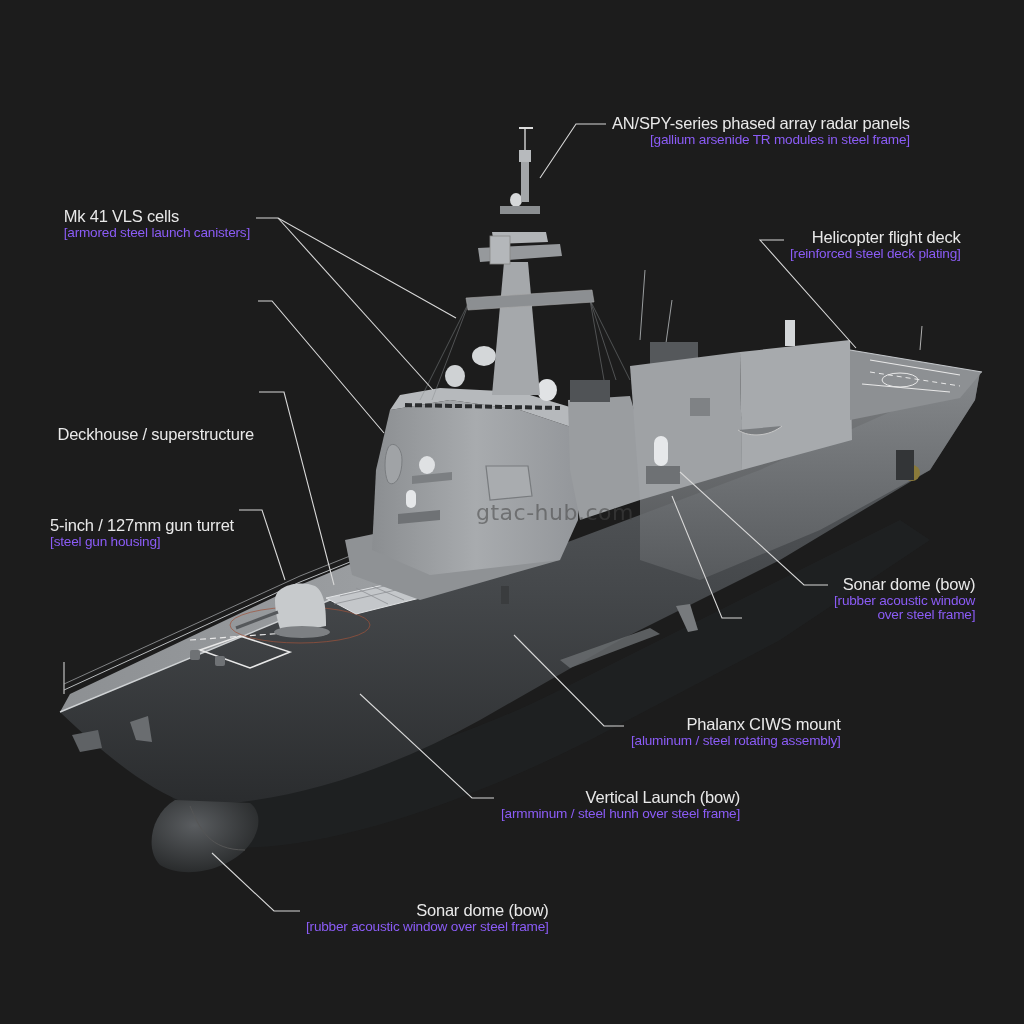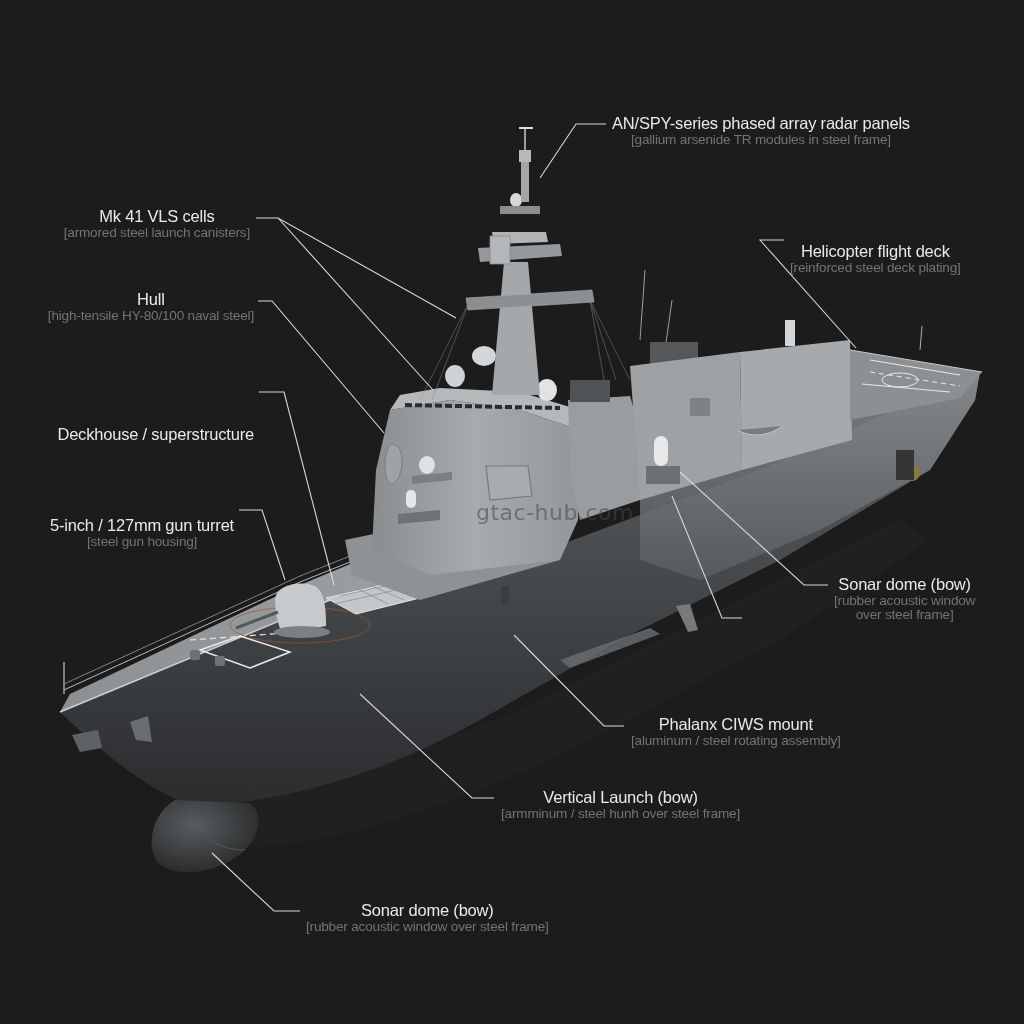--- a/index.html
+++ b/index.html
@@ -9,23 +9,23 @@
     font-family:"Liberation Sans", "DejaVu Sans", sans-serif;
     position:relative;
   }
   #stage { position:absolute; left:0; top:0; width:1024px; height:1024px; }
   #stage svg { position:absolute; left:0; top:0; }
   .label {
     position:absolute; color:#e9e9e9; line-height:1.08;
     letter-spacing:-0.2px;
   }
   .label .t { font-size:16.5px; display:block; white-space:nowrap; }
-  .label .s { font-size:13.6px; display:block; color:#737373; white-space:pre; }
-  .right { text-align:center; }
-  .left { text-align:center; }
+  .label .s { font-size:13.6px; display:block; color:#8b5cf6; white-space:pre; }
+  .right { text-align:left; }
+  .left { text-align:right; }
   .watermark {
     position:absolute; left:446px; top:500px;
     font-size:22px; color:rgba(70,70,70,0.55);
     font-family:"DejaVu Sans", sans-serif; letter-spacing:0.5px;margin-left:30px;
   }
 </style>
 </head>
 <body>
 
 <div id="stage">
@@ -196,35 +196,31 @@
   <div class="label left" style="left:612px; top:115px;">
     <span class="t">AN/SPY-series phased array radar panels</span>
     <span class="s">[gallium arsenide TR modules in steel frame]</span>
   </div>
 
   <div class="label right" style="right:774px; top:208px;">
     <span class="t">Mk 41 VLS cells</span>
     <span class="s">[armored steel launch canisters]</span>
   </div>
 
-  <div class="label right" style="right:770px; top:291px;">
-    <span class="t">Hull</span>
-    <span class="s">[high-tensile HY-80/100 naval steel]</span>
-  </div>
 
   <div class="label right" style="right:770px; top:382px;margin-top:44px;">
     <span class="t">Deckhouse / superstructure</span>
   </div>
 
   <div class="label right" style="right:790px; top:517px;">
     <span class="t">5-inch / 127mm gun turret</span>
     <span class="s">[steel gun housing]</span>
   </div>
 
-  <div class="label left" style="left:790px; top:243px;">
+  <div class="label left" style="left:790px; top:229px;">
     <span class="t">Helicopter flight deck</span>
     <span class="s">[reinforced steel deck plating]</span>
   </div>
 
   <div class="label left" style="left:834px; top:576px;">
     <span class="t">Sonar dome (bow)</span>
     <span class="s">[rubber acoustic window
 over steel frame]</span>
   </div>
 

